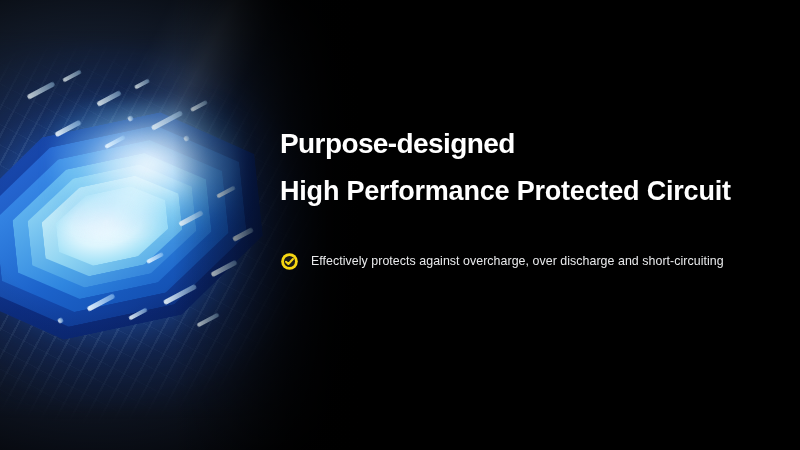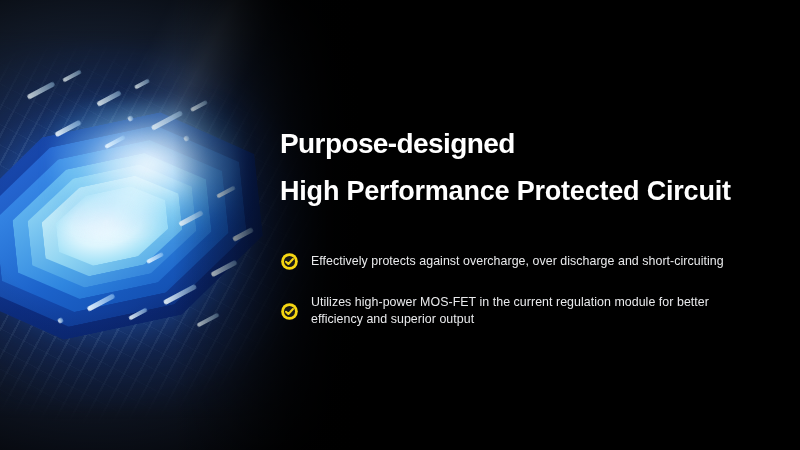--- a/index.html
+++ b/index.html
@@ -256,26 +256,16 @@
           <svg viewBox="0 0 24 24" width="19" height="19">
             <circle cx="12" cy="12" r="10.5" fill="#F5D612"></circle>
             <circle cx="12" cy="12" r="7" fill="#1a1a18"></circle>
             <path d="M7.6 12.3 L10.6 15.2 L16.4 8.9" fill="none" stroke="#F5D612" stroke-width="2.6" stroke-linecap="round" stroke-linejoin="round"></path>
           </svg>
         </span>
         <span class="bullet-text">Effectively protects against overcharge, over discharge and short-circuiting</span>
       </div>
 
 
-      <div class="bullet">
-        <span class="check-icon">
-          <svg viewBox="0 0 24 24" width="19" height="19">
-            <circle cx="12" cy="12" r="10.5" fill="#F5D612"></circle>
-            <circle cx="12" cy="12" r="7" fill="#1a1a18"></circle>
-            <path d="M7.6 12.3 L10.6 15.2 L16.4 8.9" fill="none" stroke="#F5D612" stroke-width="2.6" stroke-linecap="round" stroke-linejoin="round"></path>
-          </svg>
-        </span>
-        <span class="bullet-text">Utilizes high-power MOS-FET in the current regulation module for better efficiency and superior output</span>
-      </div>
 
     </div>
   </div>
 </div>
 
 </body></html>

